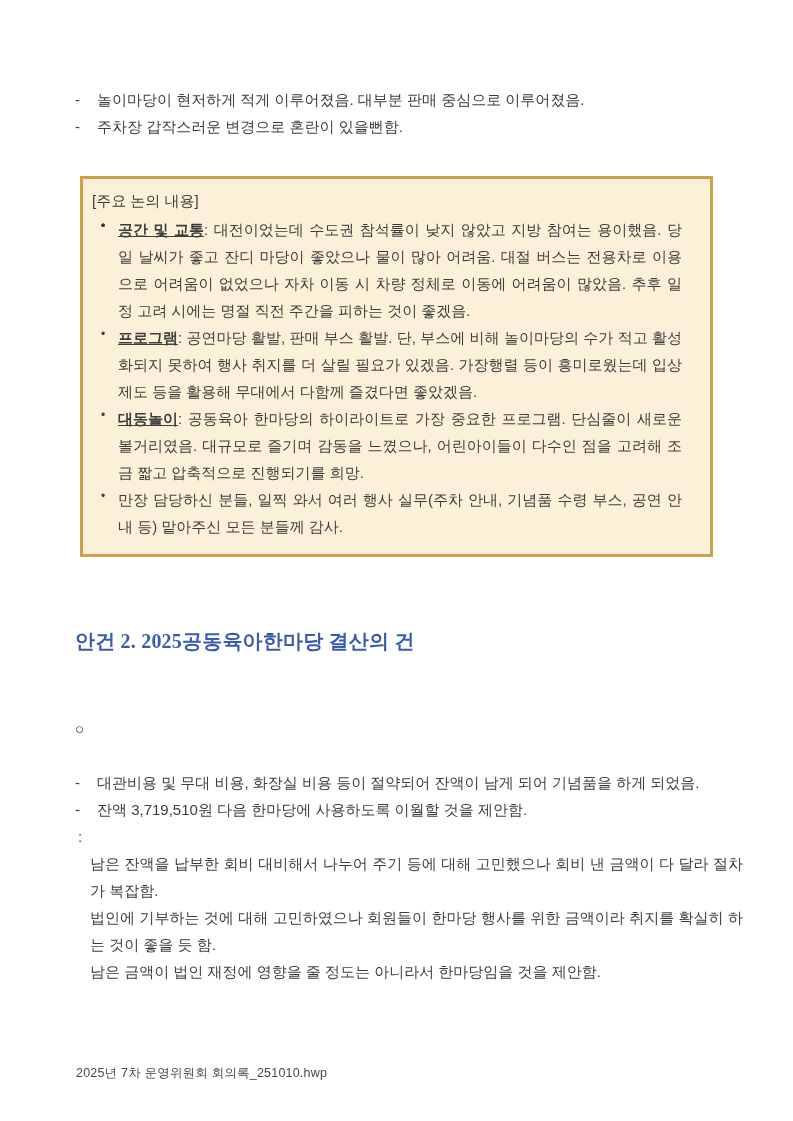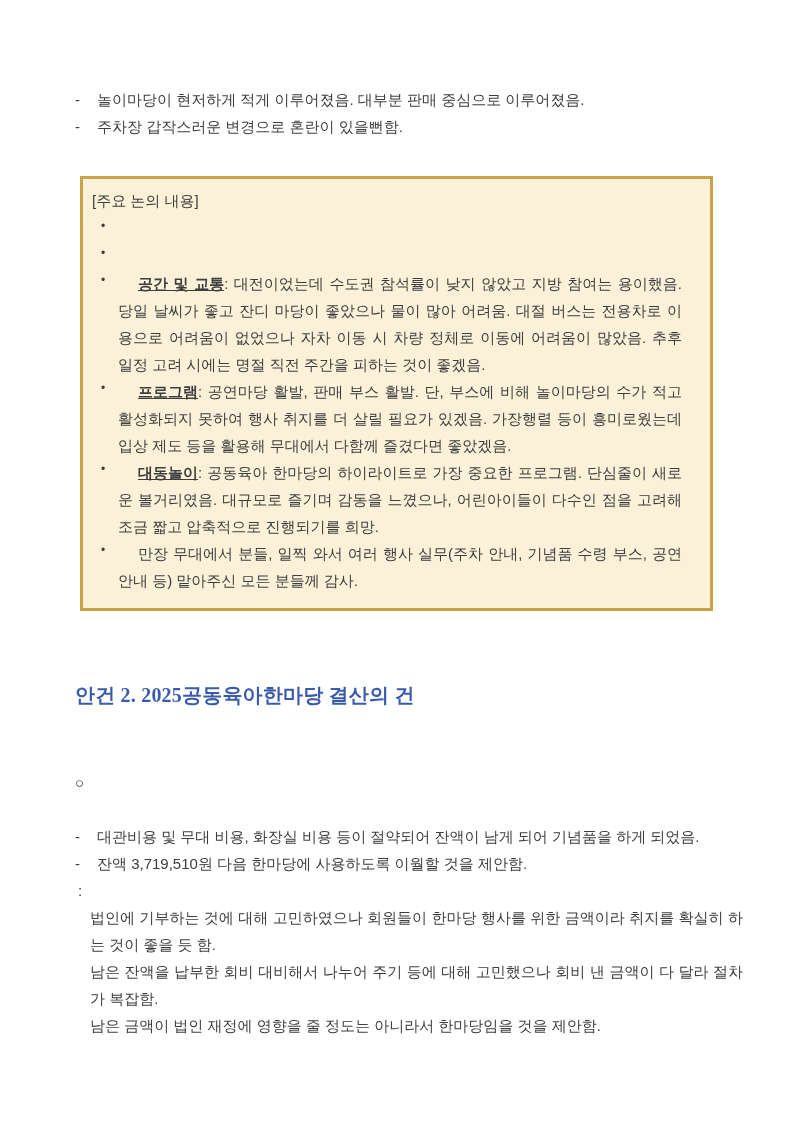--- a/index.html
+++ b/index.html
@@ -13,21 +13,21 @@
   .dash-line .marker{flex:none;width:22px;}
 
   .disc-box{margin:36px 0 0 5px;width:633px;box-sizing:border-box;
             border:3px solid var(--box-border,#c9a24a);
             background:var(--box-bg,#fbf1d8);
             padding:8px 28px 14px 9px;}
   .disc-box .box-title{margin:0 0 2px 0;}
   .disc-box ul{list-style:none;margin:0;padding:0;}
   .disc-box li{position:relative;padding-left:26px;text-align:justify;}
   .disc-box li .bullet{position:absolute;left:9px;top:0;font-size:12px;}
-  .lead{font-weight:bold;text-decoration:underline;margin-left:20px;}
+  .lead{font-weight:bold;text-decoration:underline;}
 
   .agenda-heading{margin:66px 0 0 0;font-size:20px;font-weight:bold;
                   color:var(--heading,#3a5ba9);letter-spacing:0.2px;font-family:Liberation Serif, serif;}
 
   .request-line{margin-top:56px;display:flex;}
   .request-line .marker{flex:none;width:26px;}
 
   .points{margin-top:27px;}
   .points .dash-line{text-align:justify;}
 
@@ -74,21 +74,21 @@
         <li>
           <span class="bullet">•</span>
           <span class="lead">프로그램</span><span>: 공연마당 활발, 판매 부스 활발. 단, 부스에 비해 놀이마당의 수가 적고 활성화되지 못하여 행사 취지를 더 살릴 필요가 있겠음. 가장행렬 등이 흥미로웠는데 입상 제도 등을 활용해 무대에서 다함께 즐겼다면 좋았겠음.</span>
         </li>
         <li>
           <span class="bullet">•</span>
           <span class="lead">대동놀이</span><span>: 공동육아 한마당의 하이라이트로 가장 중요한 프로그램. 단심줄이 새로운 볼거리였음. 대규모로 즐기며 감동을 느꼈으나, 어린아이들이 다수인 점을 고려해 조금 짧고 압축적으로 진행되기를 희망.</span>
         </li>
         <li>
           <span class="bullet">•</span>
-          <span class="lead"></span><span>만장 무대에서 분들, 일찍 와서 여러 행사 실무(주차 안내, 기념품 수령 부스, 공연 안내 등) 맡아주신 모든 분들께 감사.</span>
+          <span class="lead"></span><span>만장 담당하신 분들, 일찍 와서 여러 행사 실무(주차 안내, 기념품 수령 부스, 공연 안내 등) 맡아주신 모든 분들께 감사.</span>
         </li>
       </ul>
     </div>
 
     <h2 class="agenda-heading">안건 2. 2025공동육아한마당 결산의 건</h2>
 
     <p class="request-line">
       <span class="marker">○</span>
     </p>
 
@@ -100,20 +100,21 @@
       <p class="dash-line">
         <span class="marker">-</span>
         <span>잔액 3,719,510원 다음 한마당에 사용하도록 이월할 것을 제안함.</span>
       </p>
     </div>
 
     <div class="note-block">
       <p class="note-first">
         <span class="marker">:</span>
       </p>
+      <p class="note-cont">남은 잔액을 납부한 회비 대비해서 나누어 주기 등에 대해 고민했으나 회비 낸 금액이 다 달라 절차가 복잡함.</p>
       <p class="note-cont">법인에 기부하는 것에 대해 고민하였으나 회원들이 한마당 행사를 위한 금액이라 취지를 확실히 하는 것이 좋을 듯 함.</p>
-      <p class="note-cont">남은 잔액을 납부한 회비 대비해서 나누어 주기 등에 대해 고민했으나 회비 낸 금액이 다 달라 절차가 복잡함.</p>
       <p class="note-cont">남은 금액이 법인 재정에 영향을 줄 정도는 아니라서 한마당임을 것을 제안함.</p>
     </div>
 
   </div>
 
+  <div class="footer">2025년 7차 운영위원회 회의록_251010.hwp</div>
 </div>
 
 </body></html>

